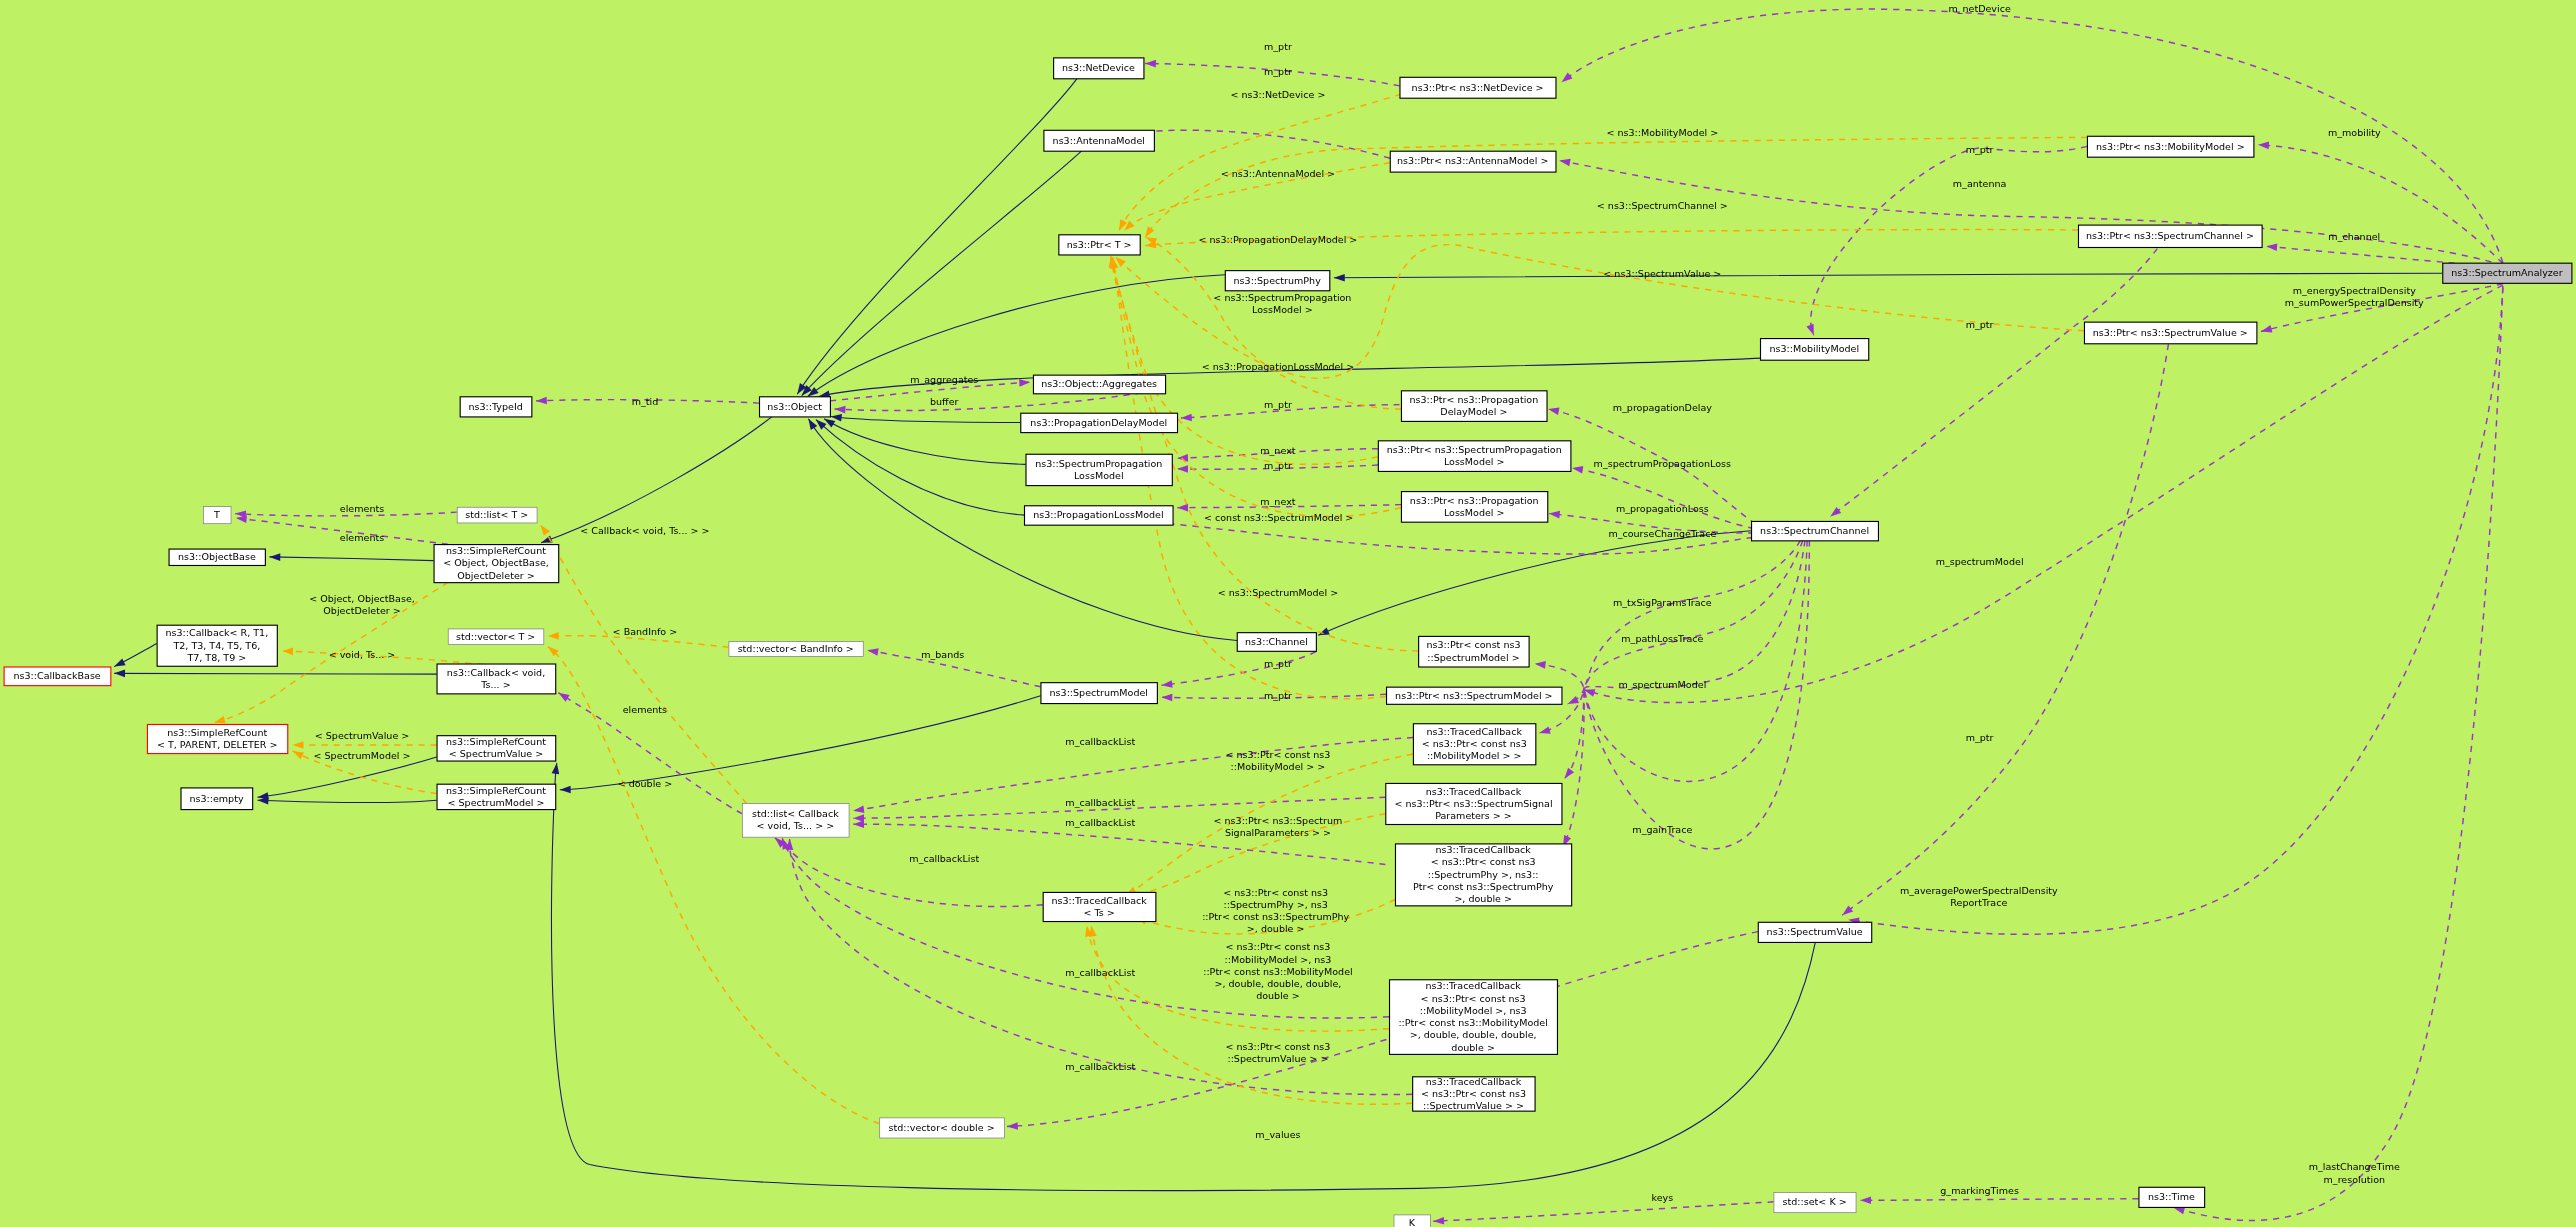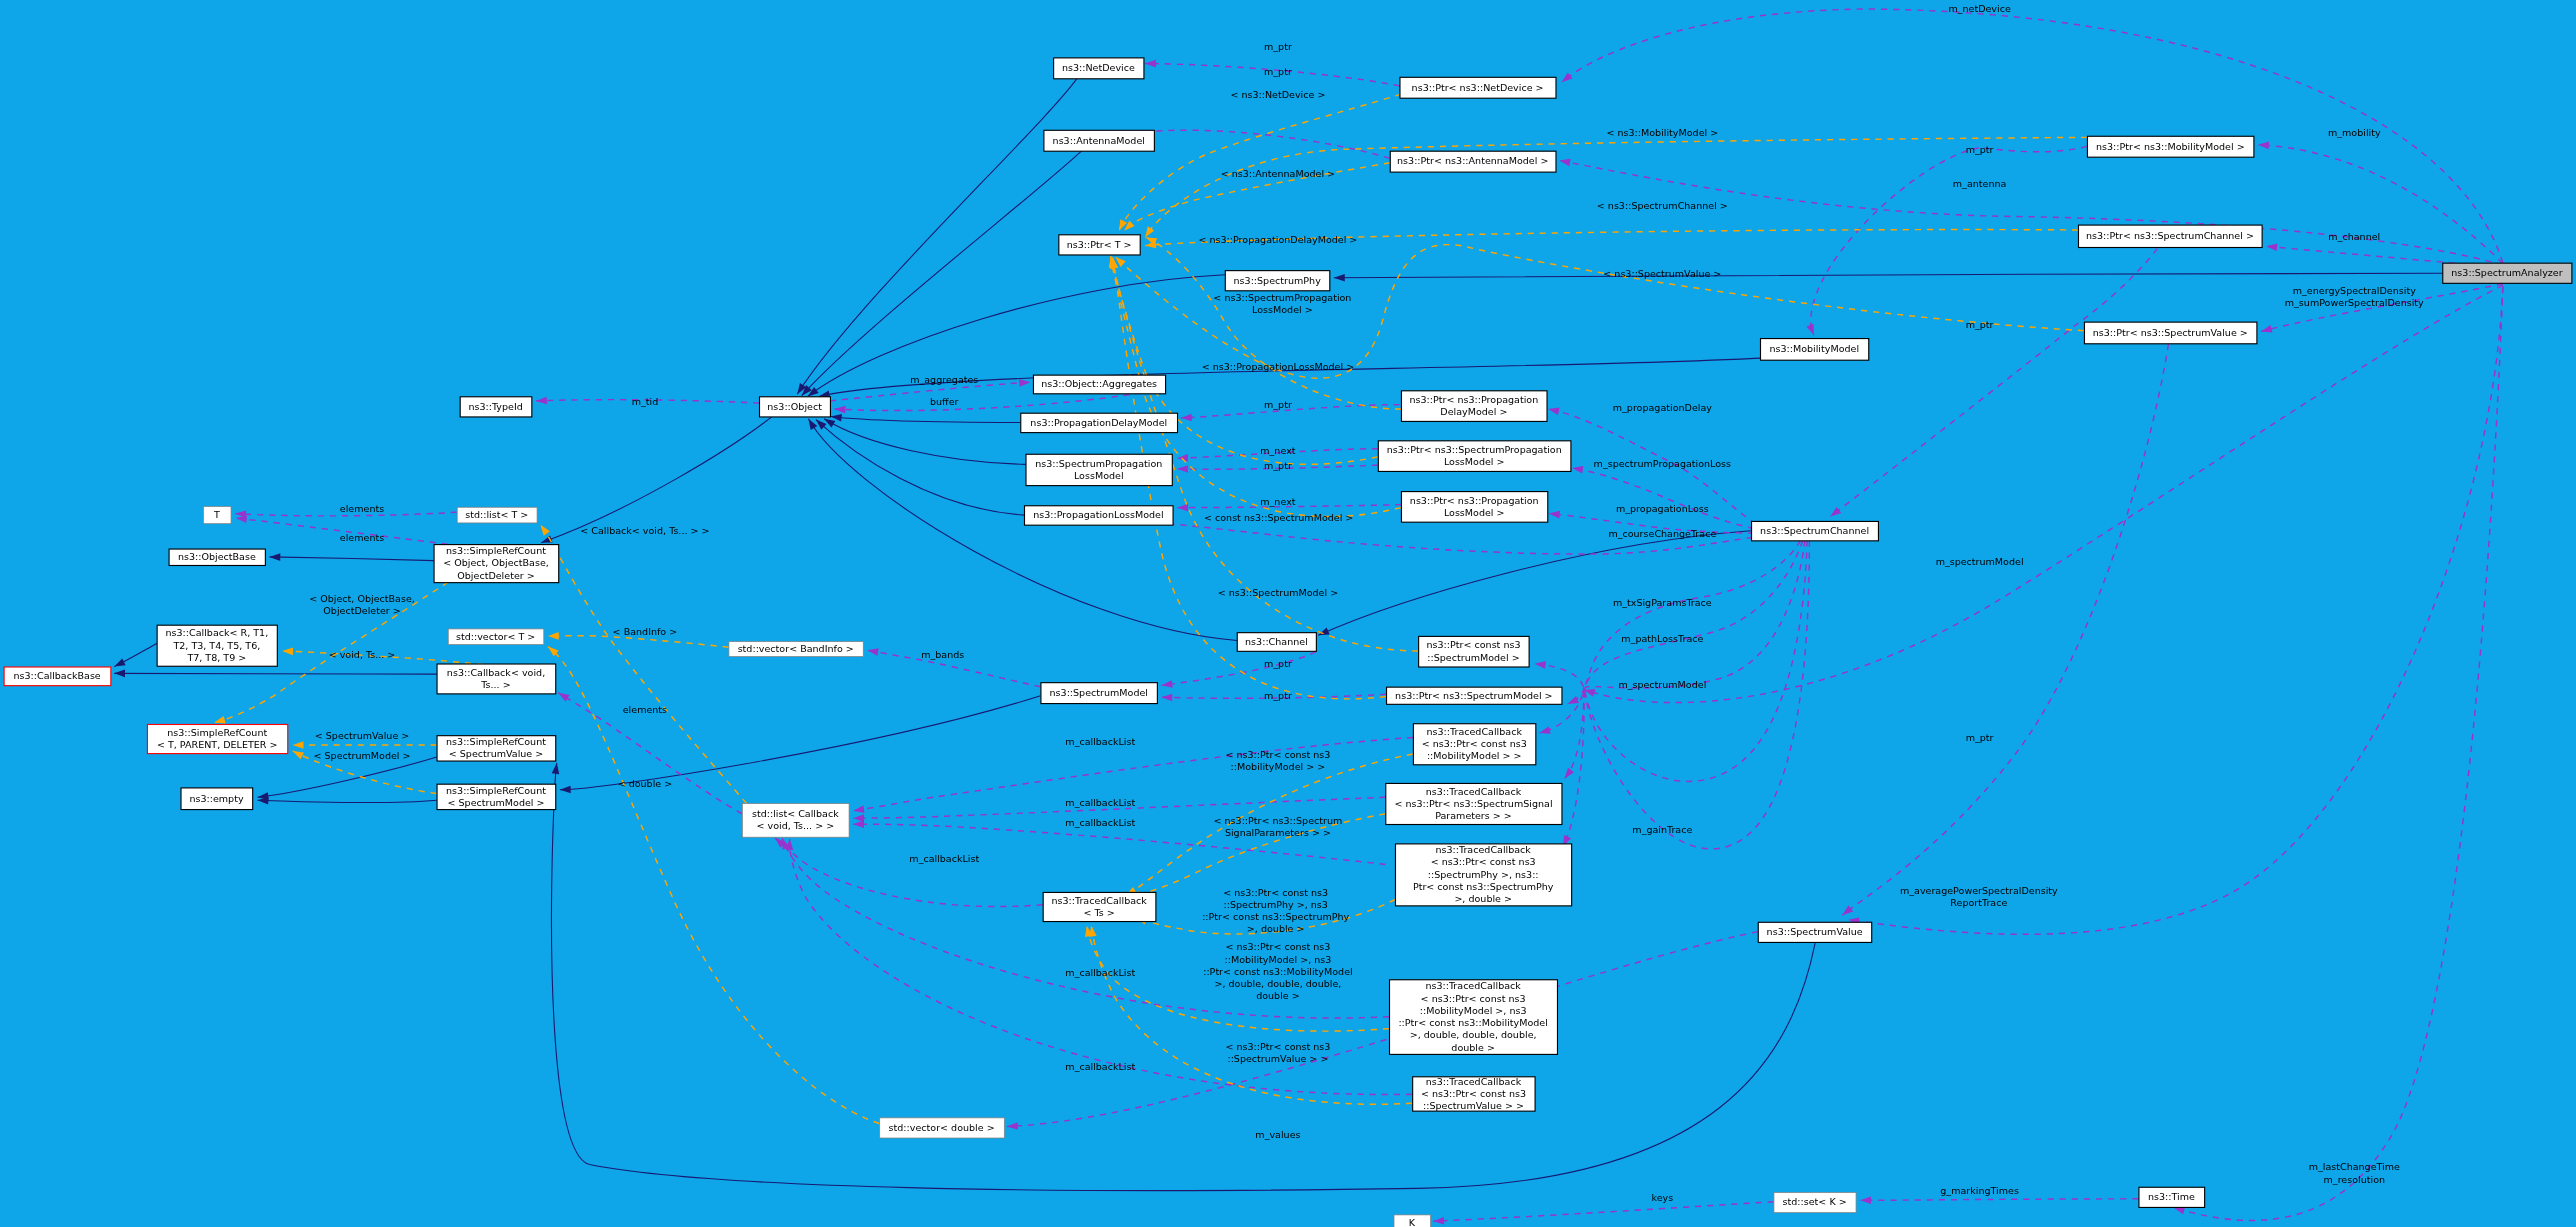--- a/index.html
+++ b/index.html
@@ -1,17 +1,17 @@
 <!DOCTYPE html>
 <html style="font-size:12px"><head>
 <meta charset="utf-8">
 <title>ns3::SpectrumAnalyzer collaboration diagram</title>
 <style>
   html,body{margin:0;padding:0;background:#ffffff;}
-  #diagram-canvas{position:relative;width:2576px;height:1228px;background:#0ea5e9;overflow:hidden;}
+  #diagram-canvas{position:relative;width:2576px;height:1228px;background:#bef264;overflow:hidden;}
   svg#graph{display:block;shape-rendering:geometricPrecision;}
   svg#graph text{font-family:"DejaVu Sans",sans-serif;font-size:12.8px;fill:#000000;
      -webkit-font-smoothing:antialiased;}
   .node-box{vector-effect:none;}
 </style>
 </head>
 <body>
 
 <div id="diagram-canvas">
   <svg id="graph" width="2576" height="1228" viewBox="0 0 3451 1645">

